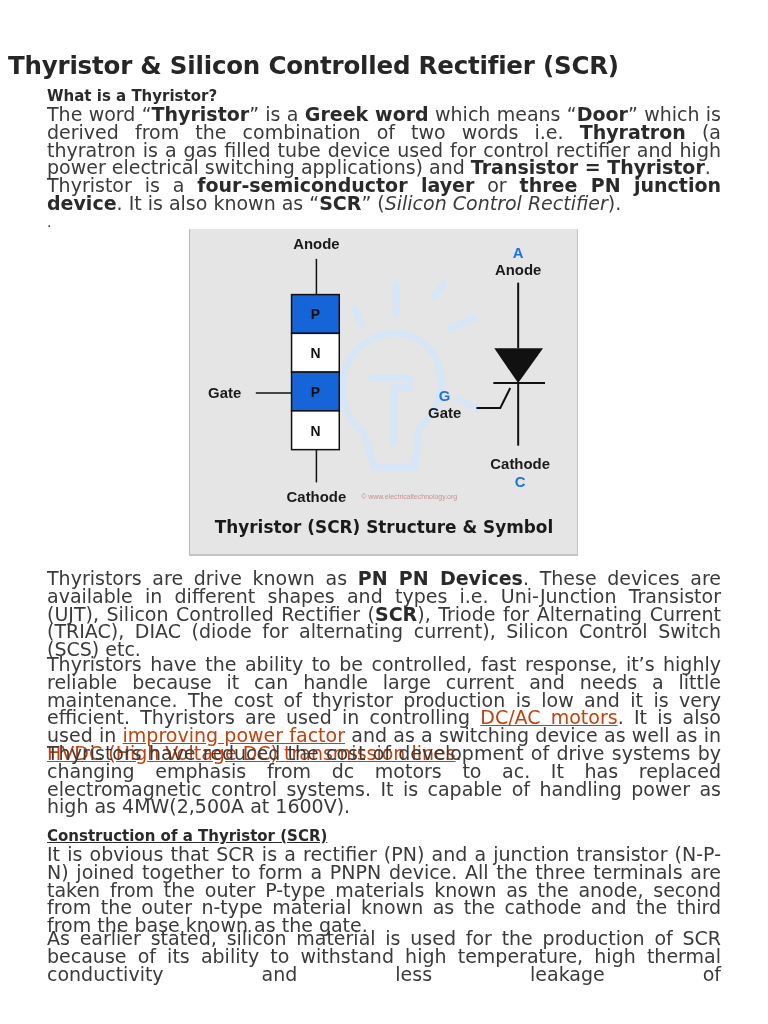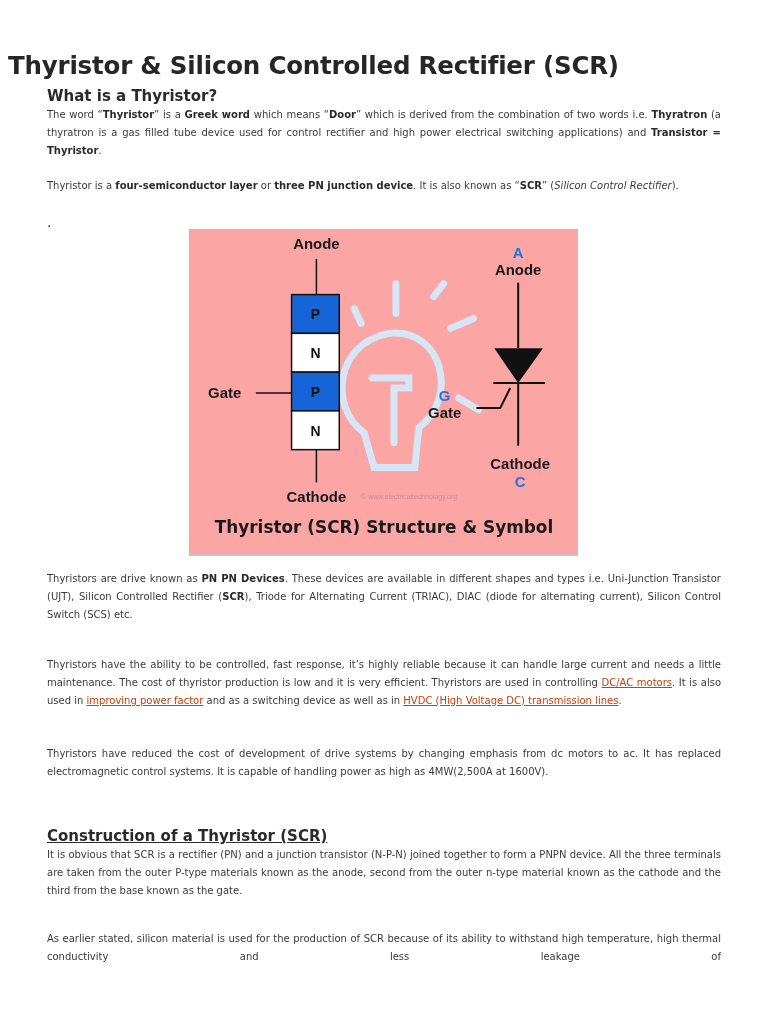--- a/index.html
+++ b/index.html
@@ -3,28 +3,28 @@
 <meta charset="utf-8">
 <style>
   html, body { margin: 0; padding: 0; background: #ffffff; }
   body { width: 768px; height: 1024px; overflow: hidden; position: relative;
          font-family: "DejaVu Sans", sans-serif; color: #333333; }
   .page { position: absolute; left: 47px; top: 0; width: 674px; }
   h1 { position: absolute; left: 0; top: 43px; margin: 8px; width: 700px;
        font-family: "DejaVu Sans", sans-serif; font-weight: bold; font-size: 24.5px;
        color: #262626; letter-spacing: -0.2px; white-space: nowrap; }
   .para { position: absolute; left: 0; width: 674px; margin: 0;
-          font-size: 10px; line-height: 17.8px; text-align: justify; color: #3a3a3a; }
+          font-size: 19px; line-height: 17.8px; text-align: justify; color: #3a3a3a; }
   .para b { color: #2a2a2a; }
   .heading { position: absolute; left: 0; margin: 0; font-weight: bold;
              font-size: 15px; color: #2a2a2a; white-space: nowrap; }
   a { color: #c2410c; text-decoration: underline; }
   .last-line { text-align-last: justify; }
   .figure { position: absolute; left: 189px; top: 229px; width: 389px; height: 327px;
-            background: #fca5a5; border-left: 1px solid #b8b8b8; border-right: 1px solid #c4c4c4;
+            background: #e5e5e5; border-left: 1px solid #b8b8b8; border-right: 1px solid #c4c4c4;
             border-bottom: 2px solid #c4c4c4; box-sizing: border-box; }
   .figure svg { width: 100%; height: 100%; display: block; }
   .dot { position: absolute; left: 47px; top: 214px; font-size: 14px; color: #333; }
 </style>
 </head>
 <body>
 
 <h1>Thyristor &amp; Silicon Controlled Rectifier (SCR)</h1>
 
 <div class="page">

